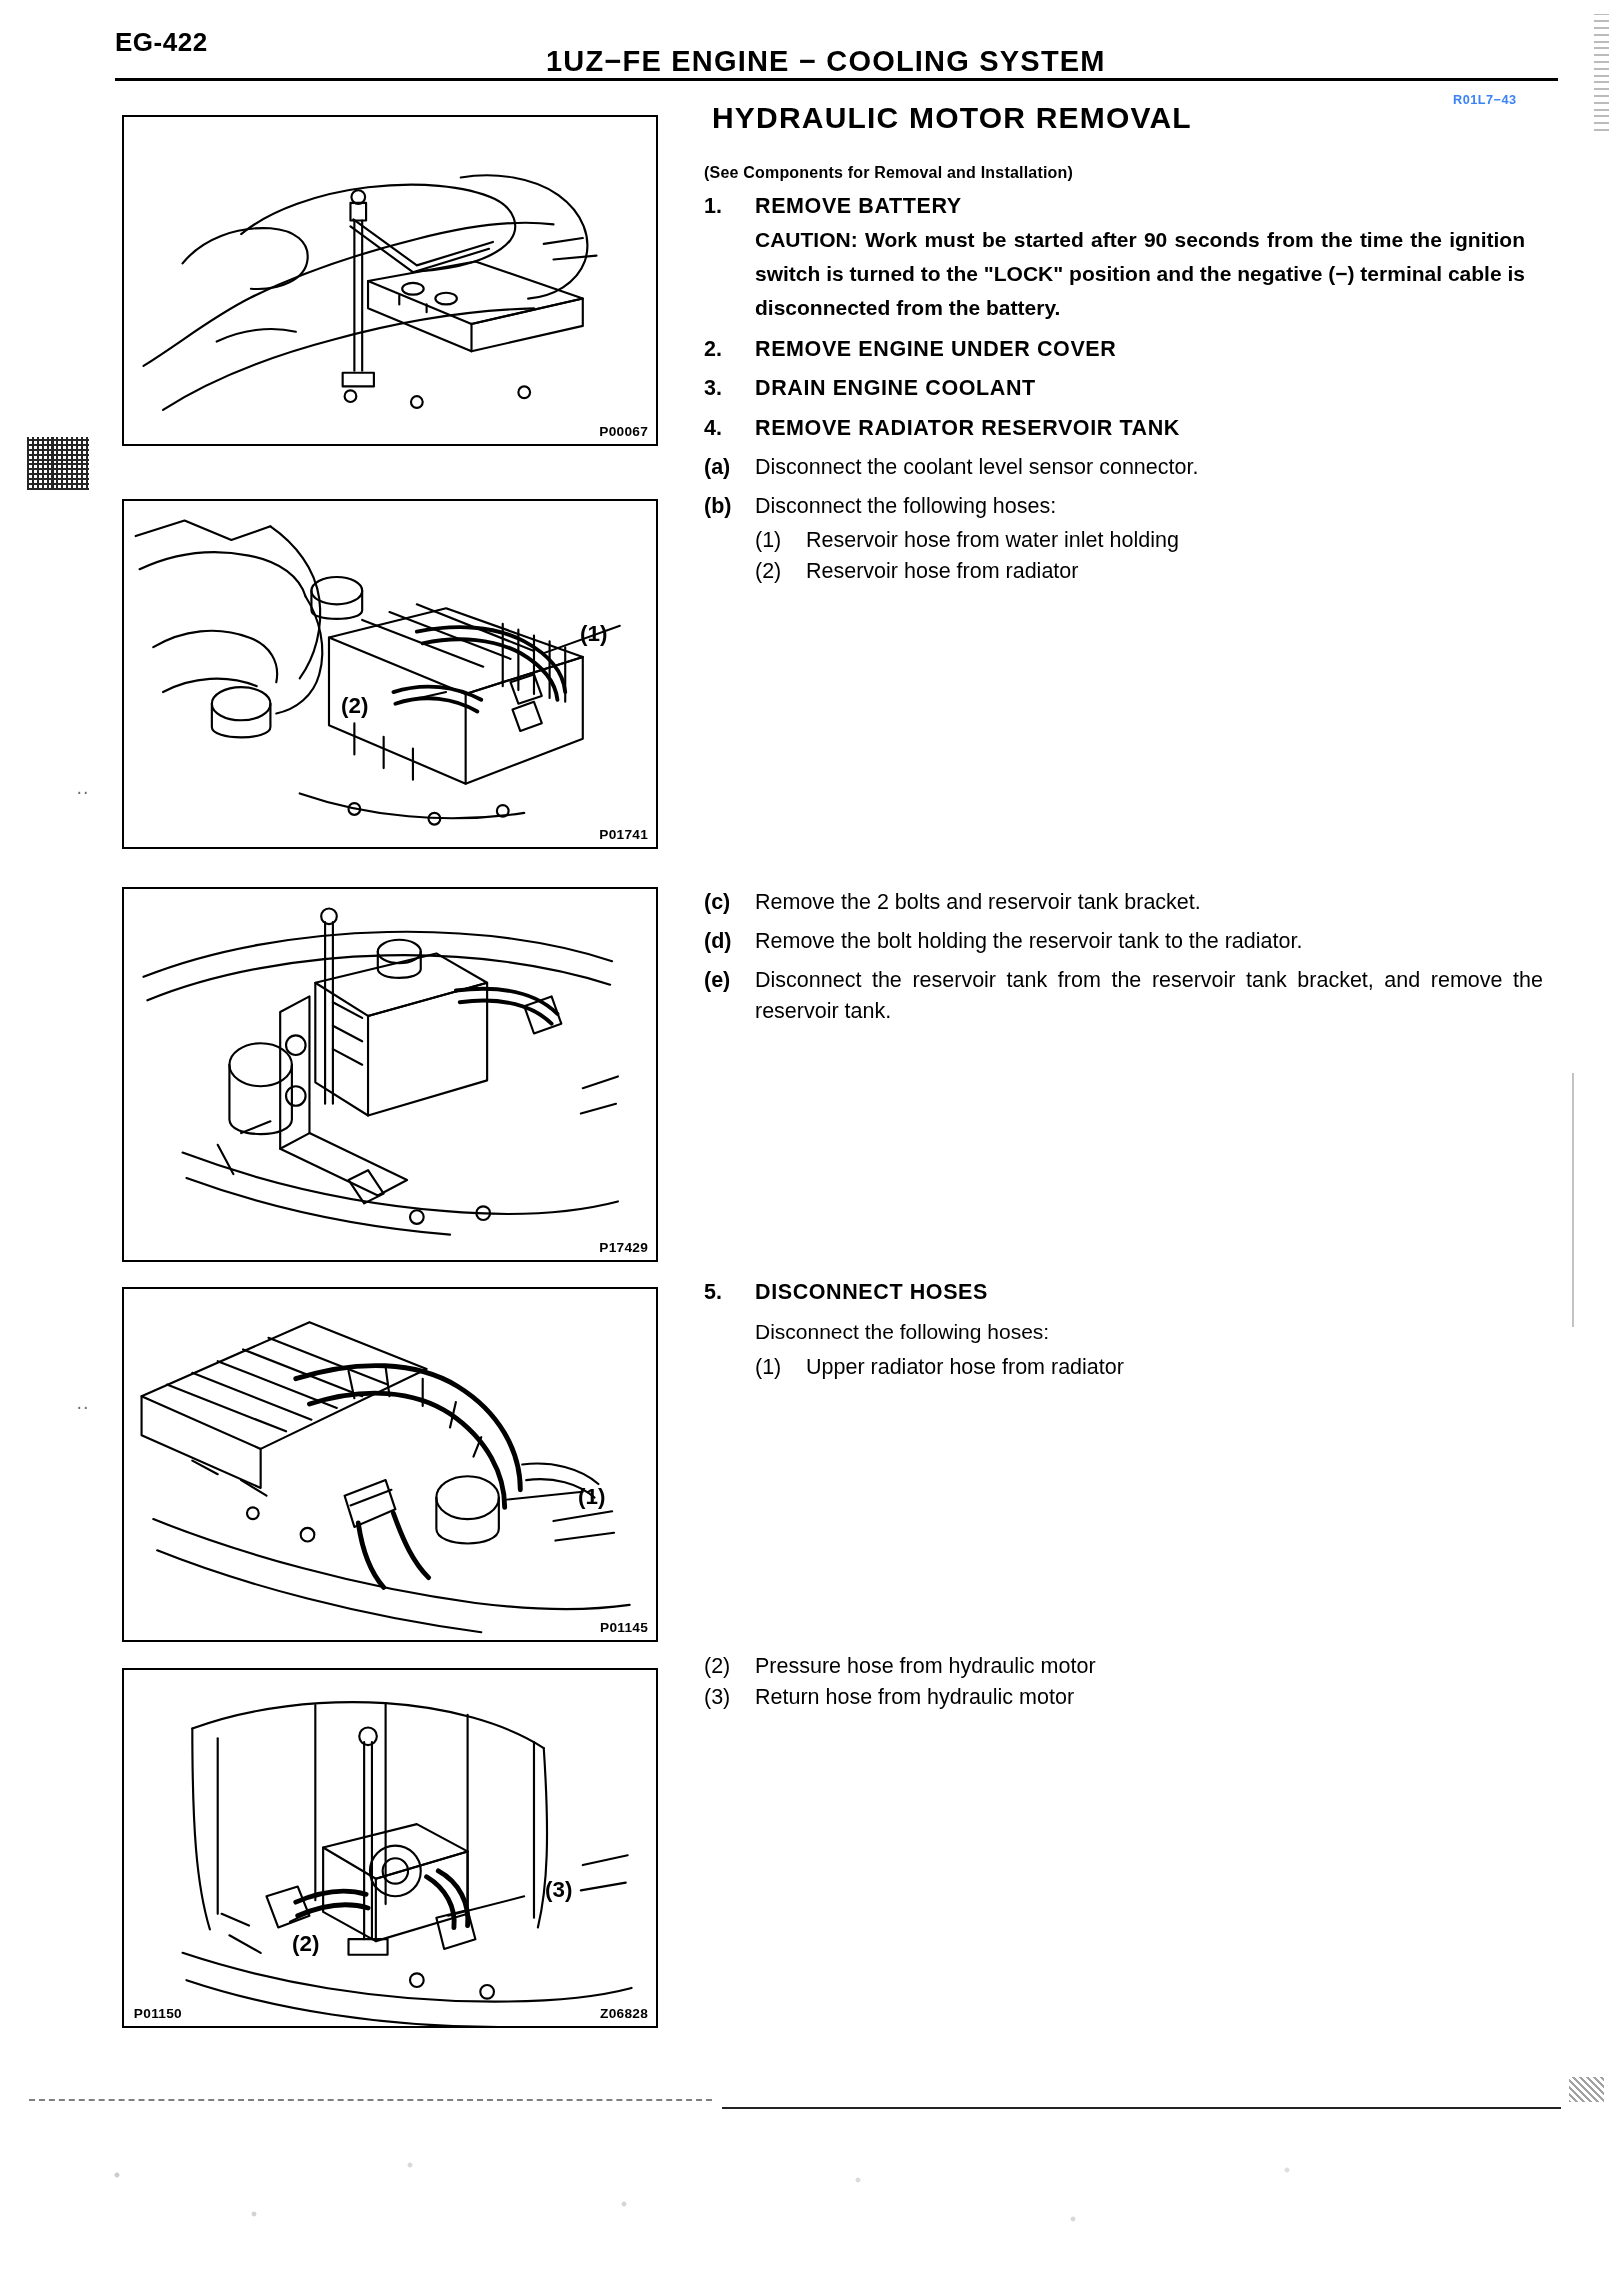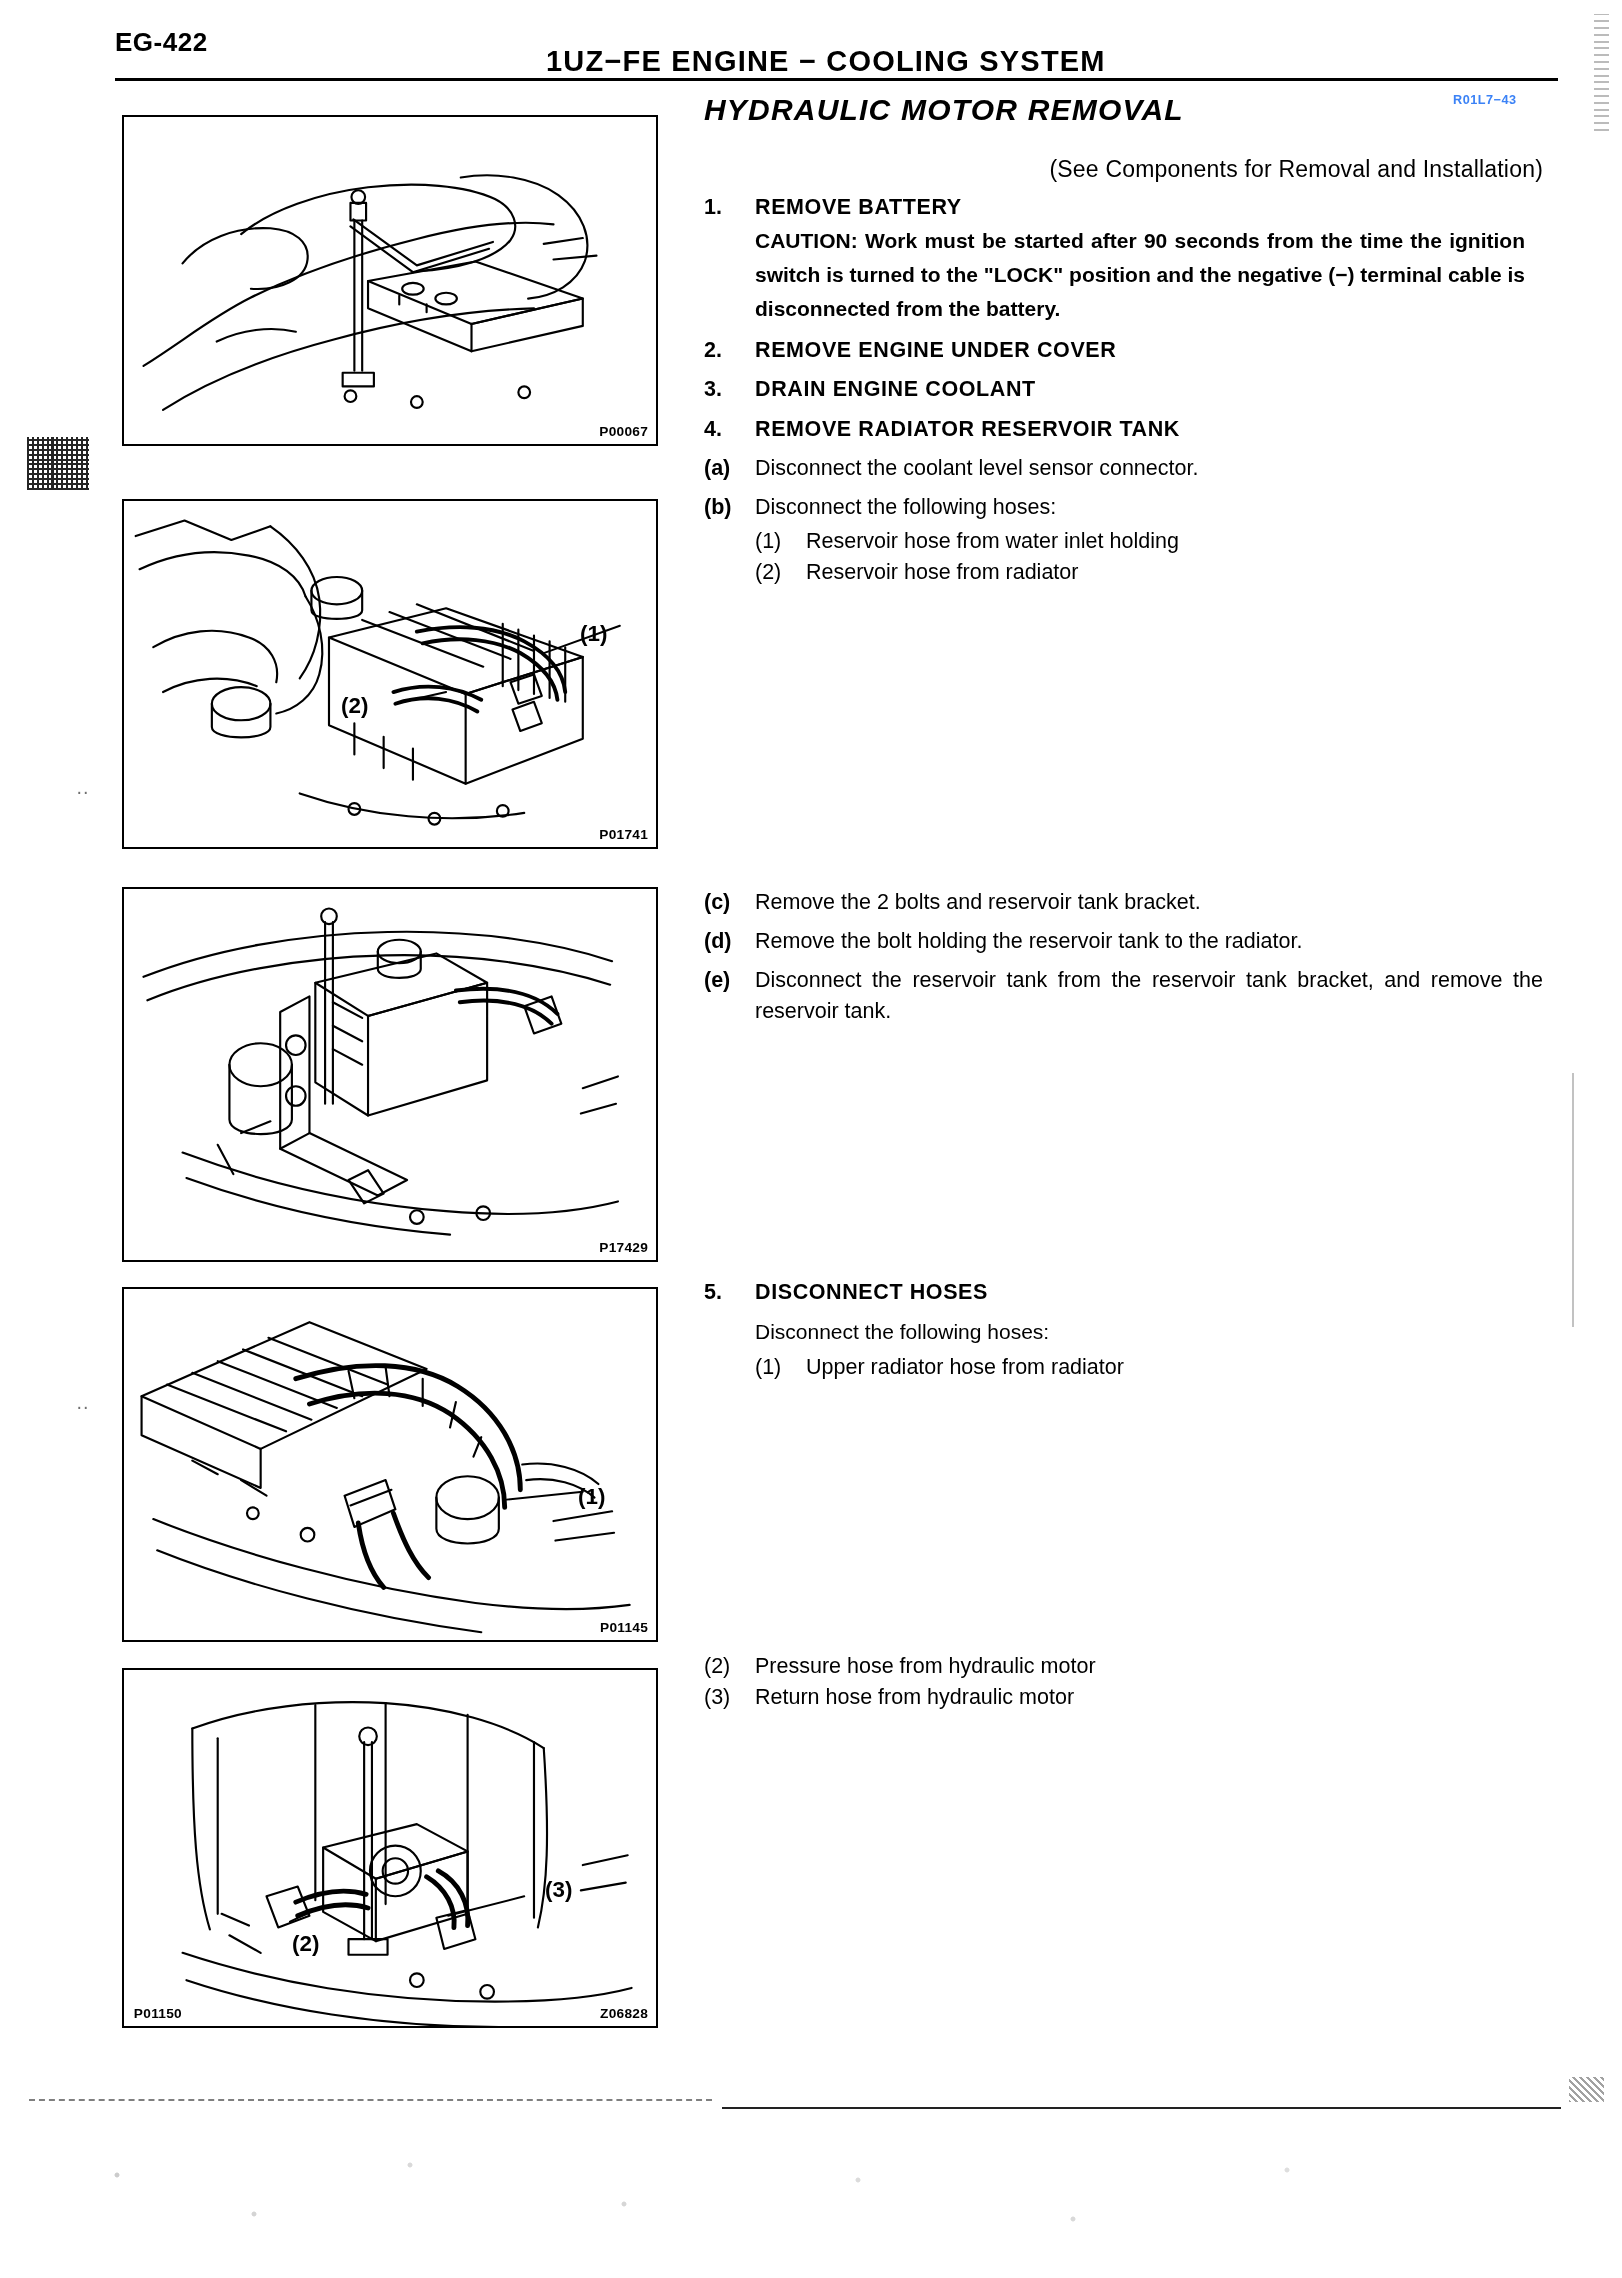--- a/index.html
+++ b/index.html
@@ -103,32 +103,30 @@
     position: absolute;
     left: 1453px;
     top: 93px;
     font-size: 12.7px;
     font-weight: bold;
     letter-spacing: 0.5px;
     color: #3b82f6;
     text-align: center;
   }
   h1.title {
-    margin: 0;
+    margin: 8px;
     font-size: 30px;
     font-weight: bold;
     letter-spacing: 1.2px;
-    font-style: italic;
   }
   .subtitle {
     margin-top: 29px;
-    font-size: 23px;
-    font-weight: normal;
+    font-size: 16px;
+    font-weight: bold;
     letter-spacing: 0.2px;
-    text-align: right;
   }
 
   .row {
     display: flex;
     margin-top: 8.8px;
     font-size: 21.5px;
     line-height: 1.42;
   }
   .row .num {
     width: 51px;

